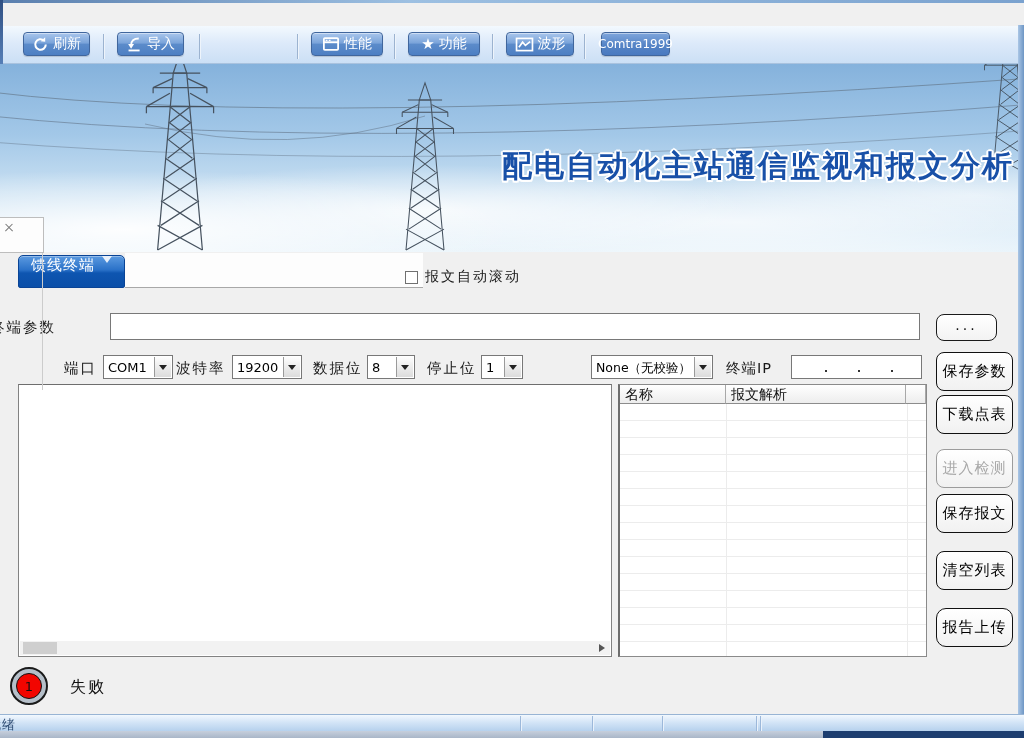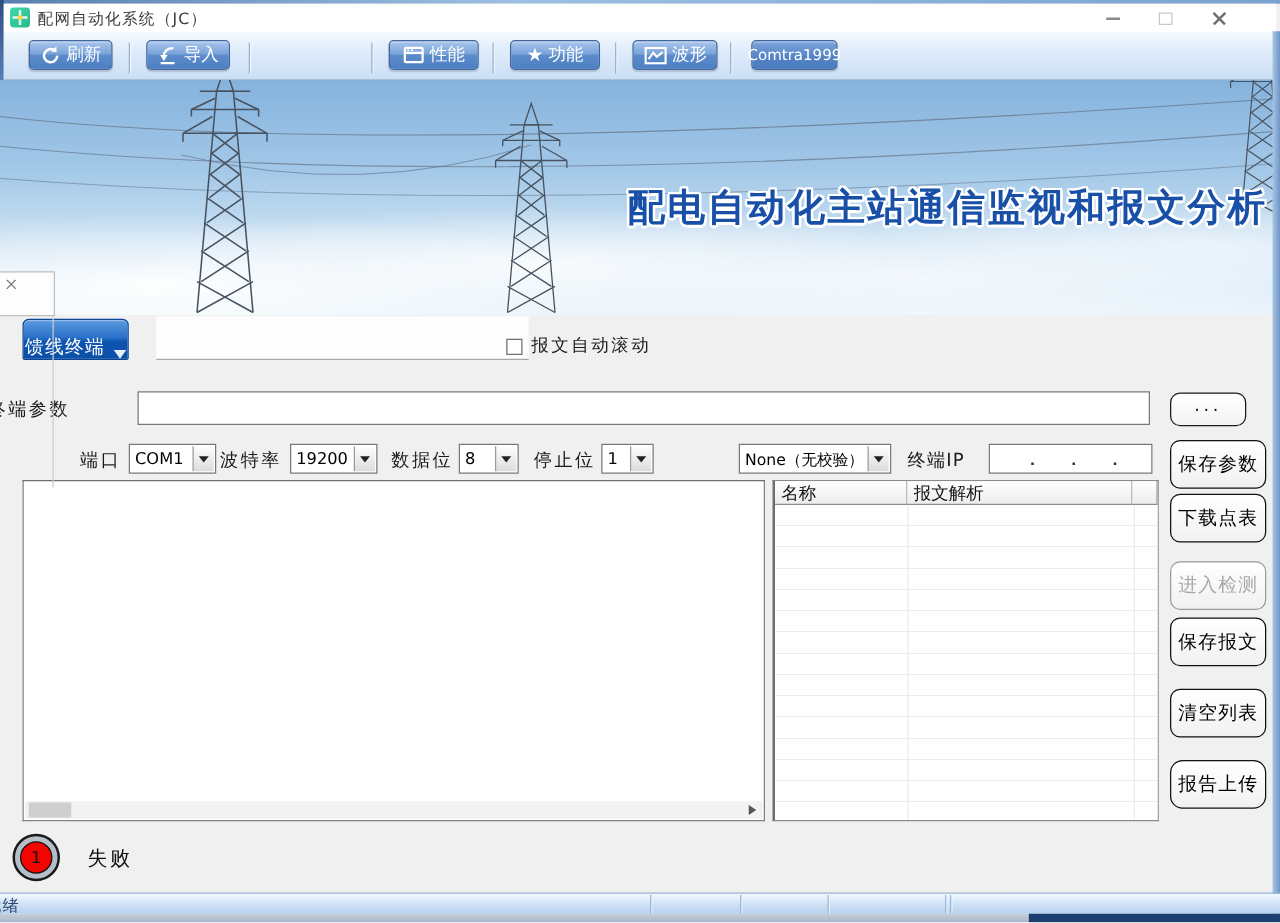--- a/index.html
+++ b/index.html
@@ -53,23 +53,23 @@
   .floatpanel { position:absolute; left:-10px; top:217px; width:54px; height:36px; background:#fdfdfd; border:1px solid #bdbdbd; }
   .fp-close { position:absolute; left:13px; top:5px; width:10px; height:10px; }
   .fp-close i { position:absolute; left:0; top:4.2px; width:10px; height:1.3px; background:#777; }
   .fp-close i:first-child { transform:rotate(45deg); } .fp-close i:last-child { transform:rotate(-45deg); }
   .fp-vline { position:absolute; left:42px; top:253px; width:1px; height:137px; background:#cccccc; }
 
   
   .content { position:absolute; left:0; top:252px; width:1024px; height:462px; background:#f0f0f0; }
 
   .tabstrip { position:absolute; left:125px; top:1px; width:298px; height:35px; background:#fdfdfd; border-bottom:1px solid #a8a8a8; }
-  .tab { position:absolute; left:18px; top:3px; width:85px; height:33px; border:1px solid #0a4496; border-radius:5px 5px 2px 2px;
+  .tab { position:absolute; left:18px; top:3px; width:107px; height:33px; border:1px solid #0a4496; border-radius:5px 5px 2px 2px;
     background:linear-gradient(to bottom,#5b9ae0 0%,#2a71c8 45%,#0e55b0 55%,#0b4fa8 100%);
-    color:#fff; font-size:15px; display:flex; align-items:flex-end; justify-content:center; gap:7px; letter-spacing:1px;
+    color:#fff; font-size:15px; display:flex; align-items:flex-start; justify-content:center; gap:7px; letter-spacing:1px;
     box-shadow:inset 0 1px 0 rgba(255,255,255,.35); }
   .tab .caret { width:0; height:0; border-left:5px solid transparent; border-right:5px solid transparent; border-top:7px solid #e8f0fa; }
 
   .autoscroll { position:absolute; left:360px; top:16px; display:flex; align-items:center; gap:7px;padding-left:45px; }
   .autoscroll .box { width:13px; height:13px; background:#fff; border:1px solid #707070; }
   .autoscroll .lbl { font-size:14px; color:#1a1a1a; letter-spacing:2px; }
 
   .lab { position:absolute; font-size:14.5px; color:#1a1a1a; letter-spacing:2px; white-space:nowrap; }
   .tfield { position:absolute; background:#ffffff; border:1px solid #787878; }
 
@@ -127,40 +127,20 @@
   .bs-right { position:absolute; left:823px; top:0; width:201px; height:7px; background:#1d3e70; }
 </style>
 </head>
 <body>
 
 <div id="window">
 
   <div class="topedge"></div>
   <div class="leftedge"></div>
 
-  <div class="titlebar">
-    <div class="appicon">
-      <span class="bar-h"></span>
-      <span class="bar-v"></span>
-      <span class="dot"></span>
-    </div>
-    <div class="wtitle">配网自动化系统（JC）</div>
-    <div class="winbtn wb-min">
-        <span class="g-min"></span>
-      </div>
-    <div class="winbtn wb-max">
-        <span class="g-max"></span>
-      </div>
-    <div class="winbtn wb-close">
-        <span class="g-close">
-          <i></i>
-          <i></i>
-        </span>
-      </div>
-  </div>
 
   <div class="toolbar">
     <div class="tbtn" style="left:20px;width:67px;">
       <svg class="icn" width="17" height="17" viewBox="0 0 20 20">
         <path d="M16.2 10a6.2 6.2 0 1 1-2.2-4.7" stroke="#fff" stroke-width="2.4" fill="none"></path>
         <path d="M15.5 1.5 L15.5 6.8 L10.2 6.2 Z" fill="#fff"></path>
       </svg>
       <span>刷新</span>
     </div>
     <div class="tb-divider" style="left:100px;"></div>

